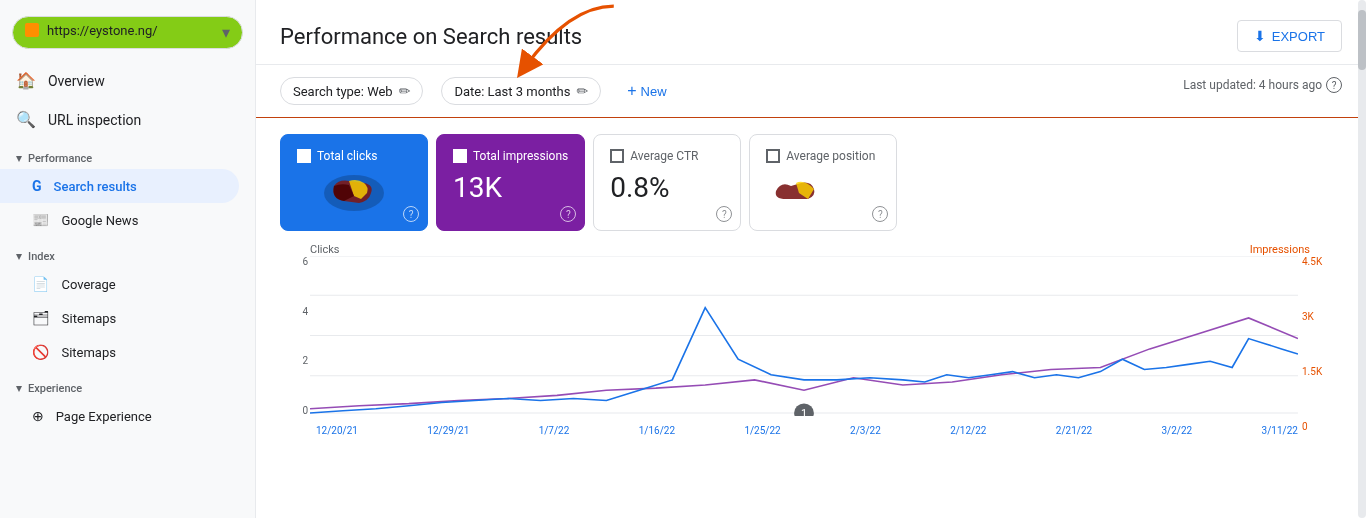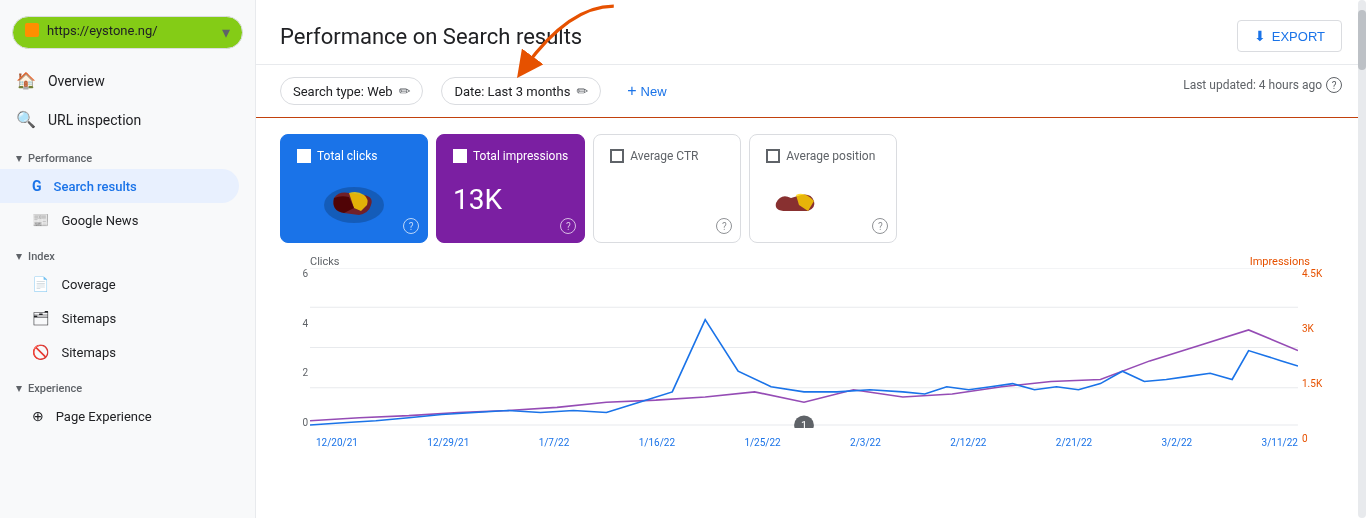--- a/index.html
+++ b/index.html
@@ -178,21 +178,21 @@
     .metric-card.active-impressions {
       background: #7b1fa2;
       border-color: #7b1fa2;
       color: #fff;
     }
     .metric-label {
       font-size: 12px;
       display: flex;
       align-items: center;
       gap: 6px;
-      margin-bottom: 20px;
+      margin-bottom: 8px;
     }
     .metric-value { font-size: 28px; font-weight: 400; }
     .metric-help {
       position: absolute;
       bottom: 8px;
       right: 8px;
       width: 16px; height: 16px;
       border: 1px solid currentColor;
       border-radius: 50%;
       display: inline-flex;
@@ -417,20 +417,21 @@
       </div>
       <div class="metric-value">13K</div>
       <span class="metric-help">?</span>
     </div>
 
     <div class="metric-card" style="min-width:148px;min-height:90px;">
       <div class="metric-label" style="color:#5f6368;">
         <span style="width:14px;height:14px;border:2px solid #5f6368;display:inline-block;"></span>
         <span>Average CTR</span>
       </div>
+      <div class="metric-value" style="font-size:28px;">0.8%</div>
       <span class="metric-help" style="border-color:#5f6368;color:#5f6368;">?</span>
     </div>
 
     <div class="metric-card" style="min-width:148px;min-height:90px;">
       <div class="metric-label" style="color:#5f6368;">
         <span style="width:14px;height:14px;border:2px solid #5f6368;display:inline-block;"></span>
         <span>Average position</span>
       </div>
 
       <div style="width:60px;height:35px;position:relative;margin:4px 0;">

